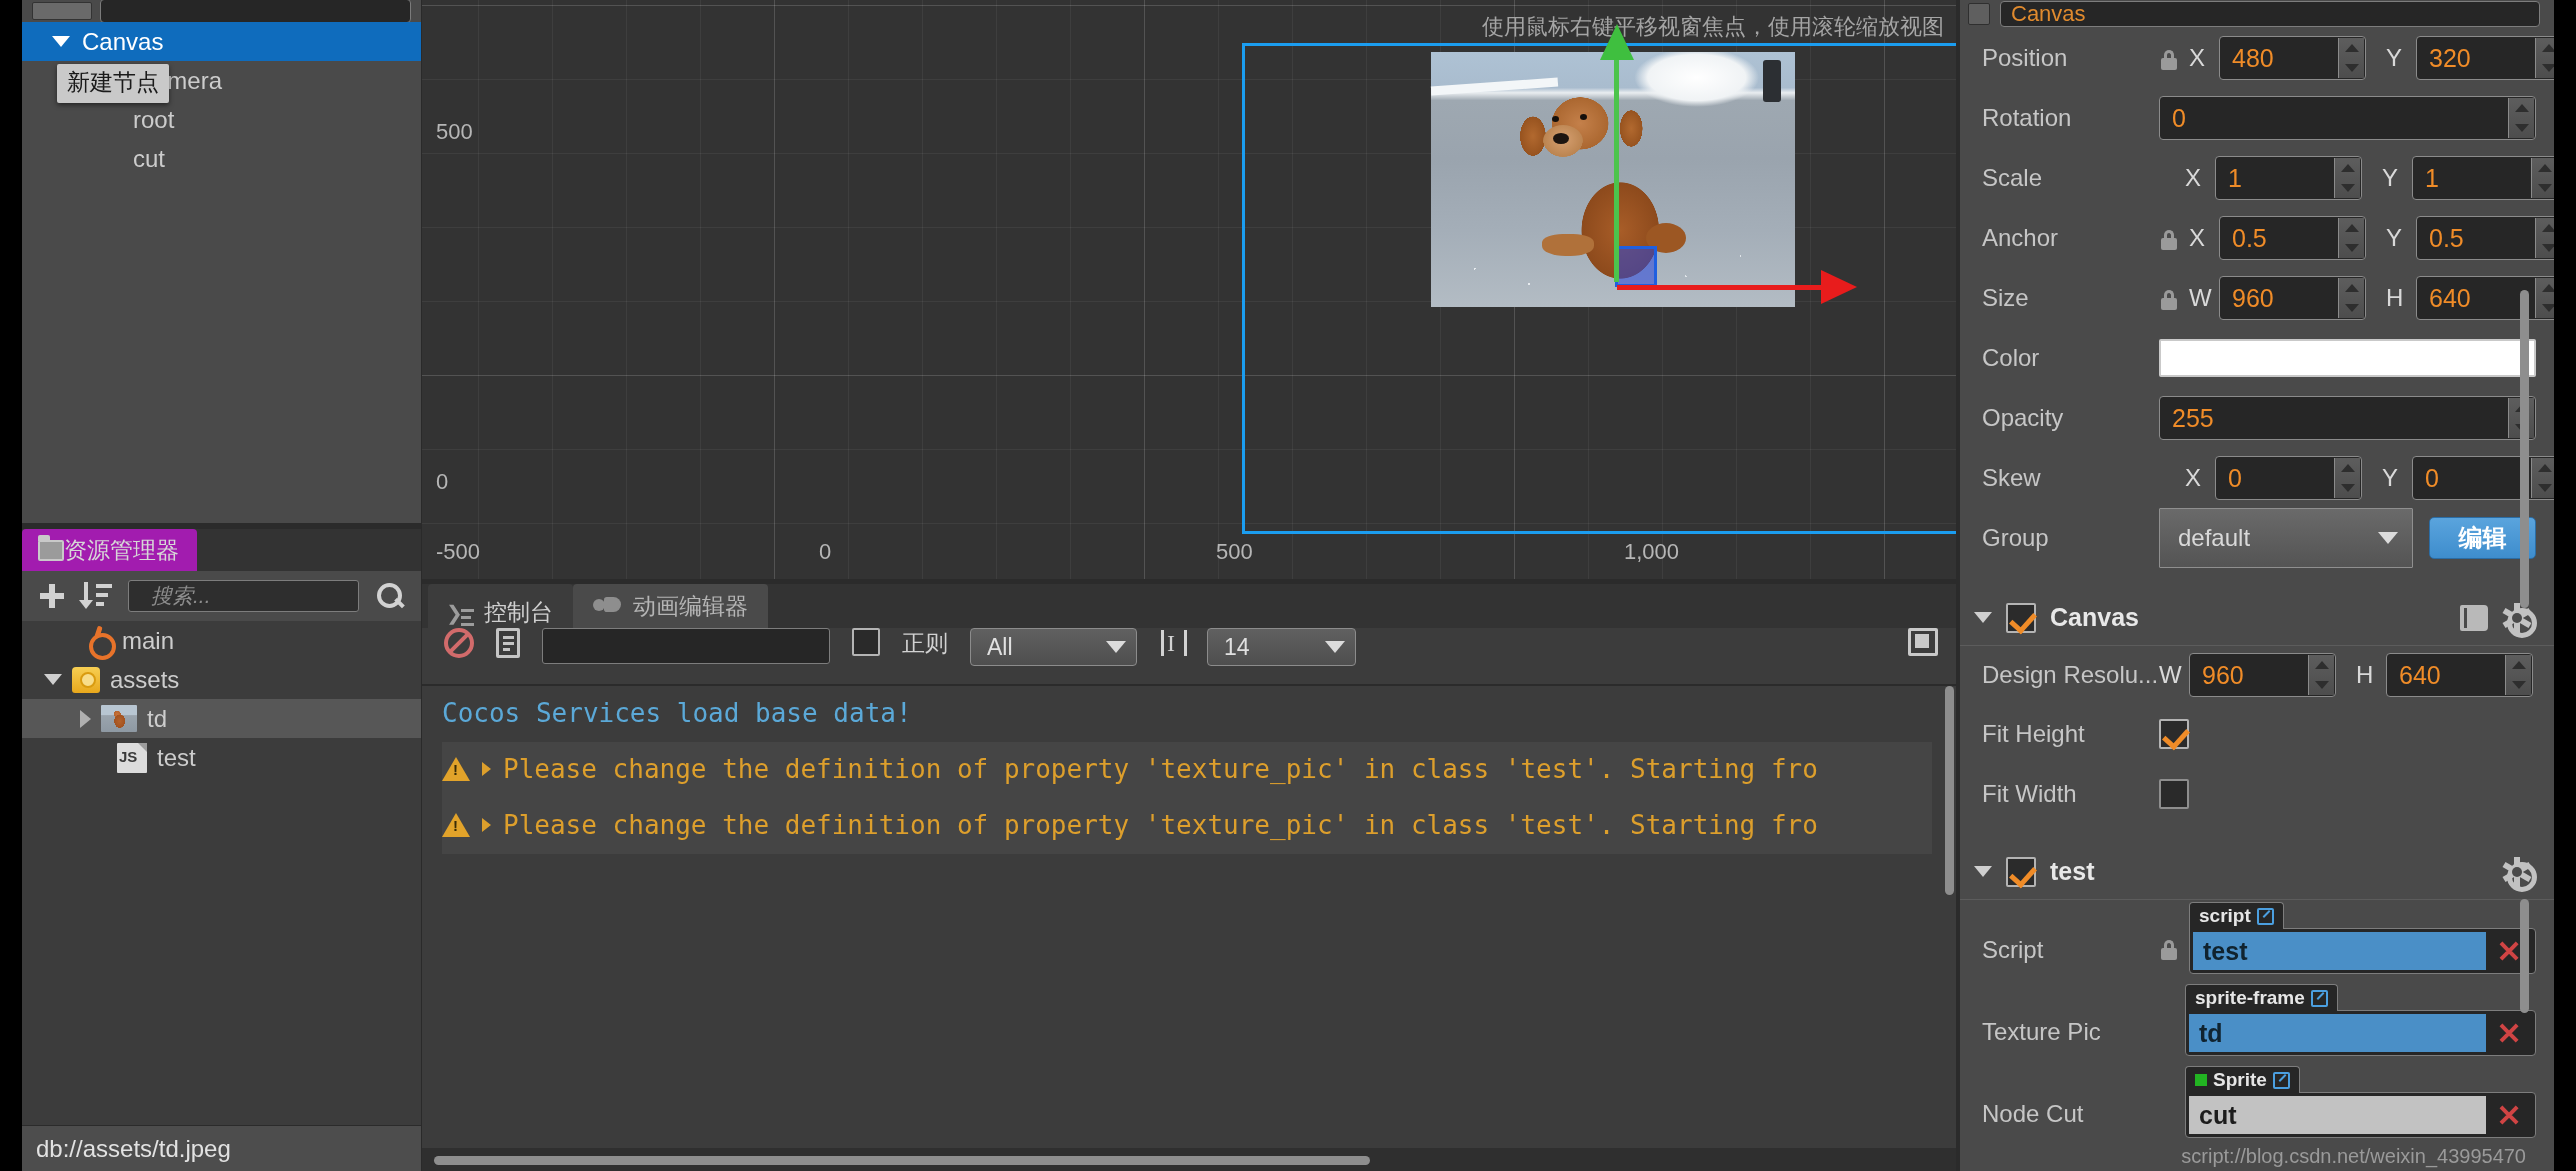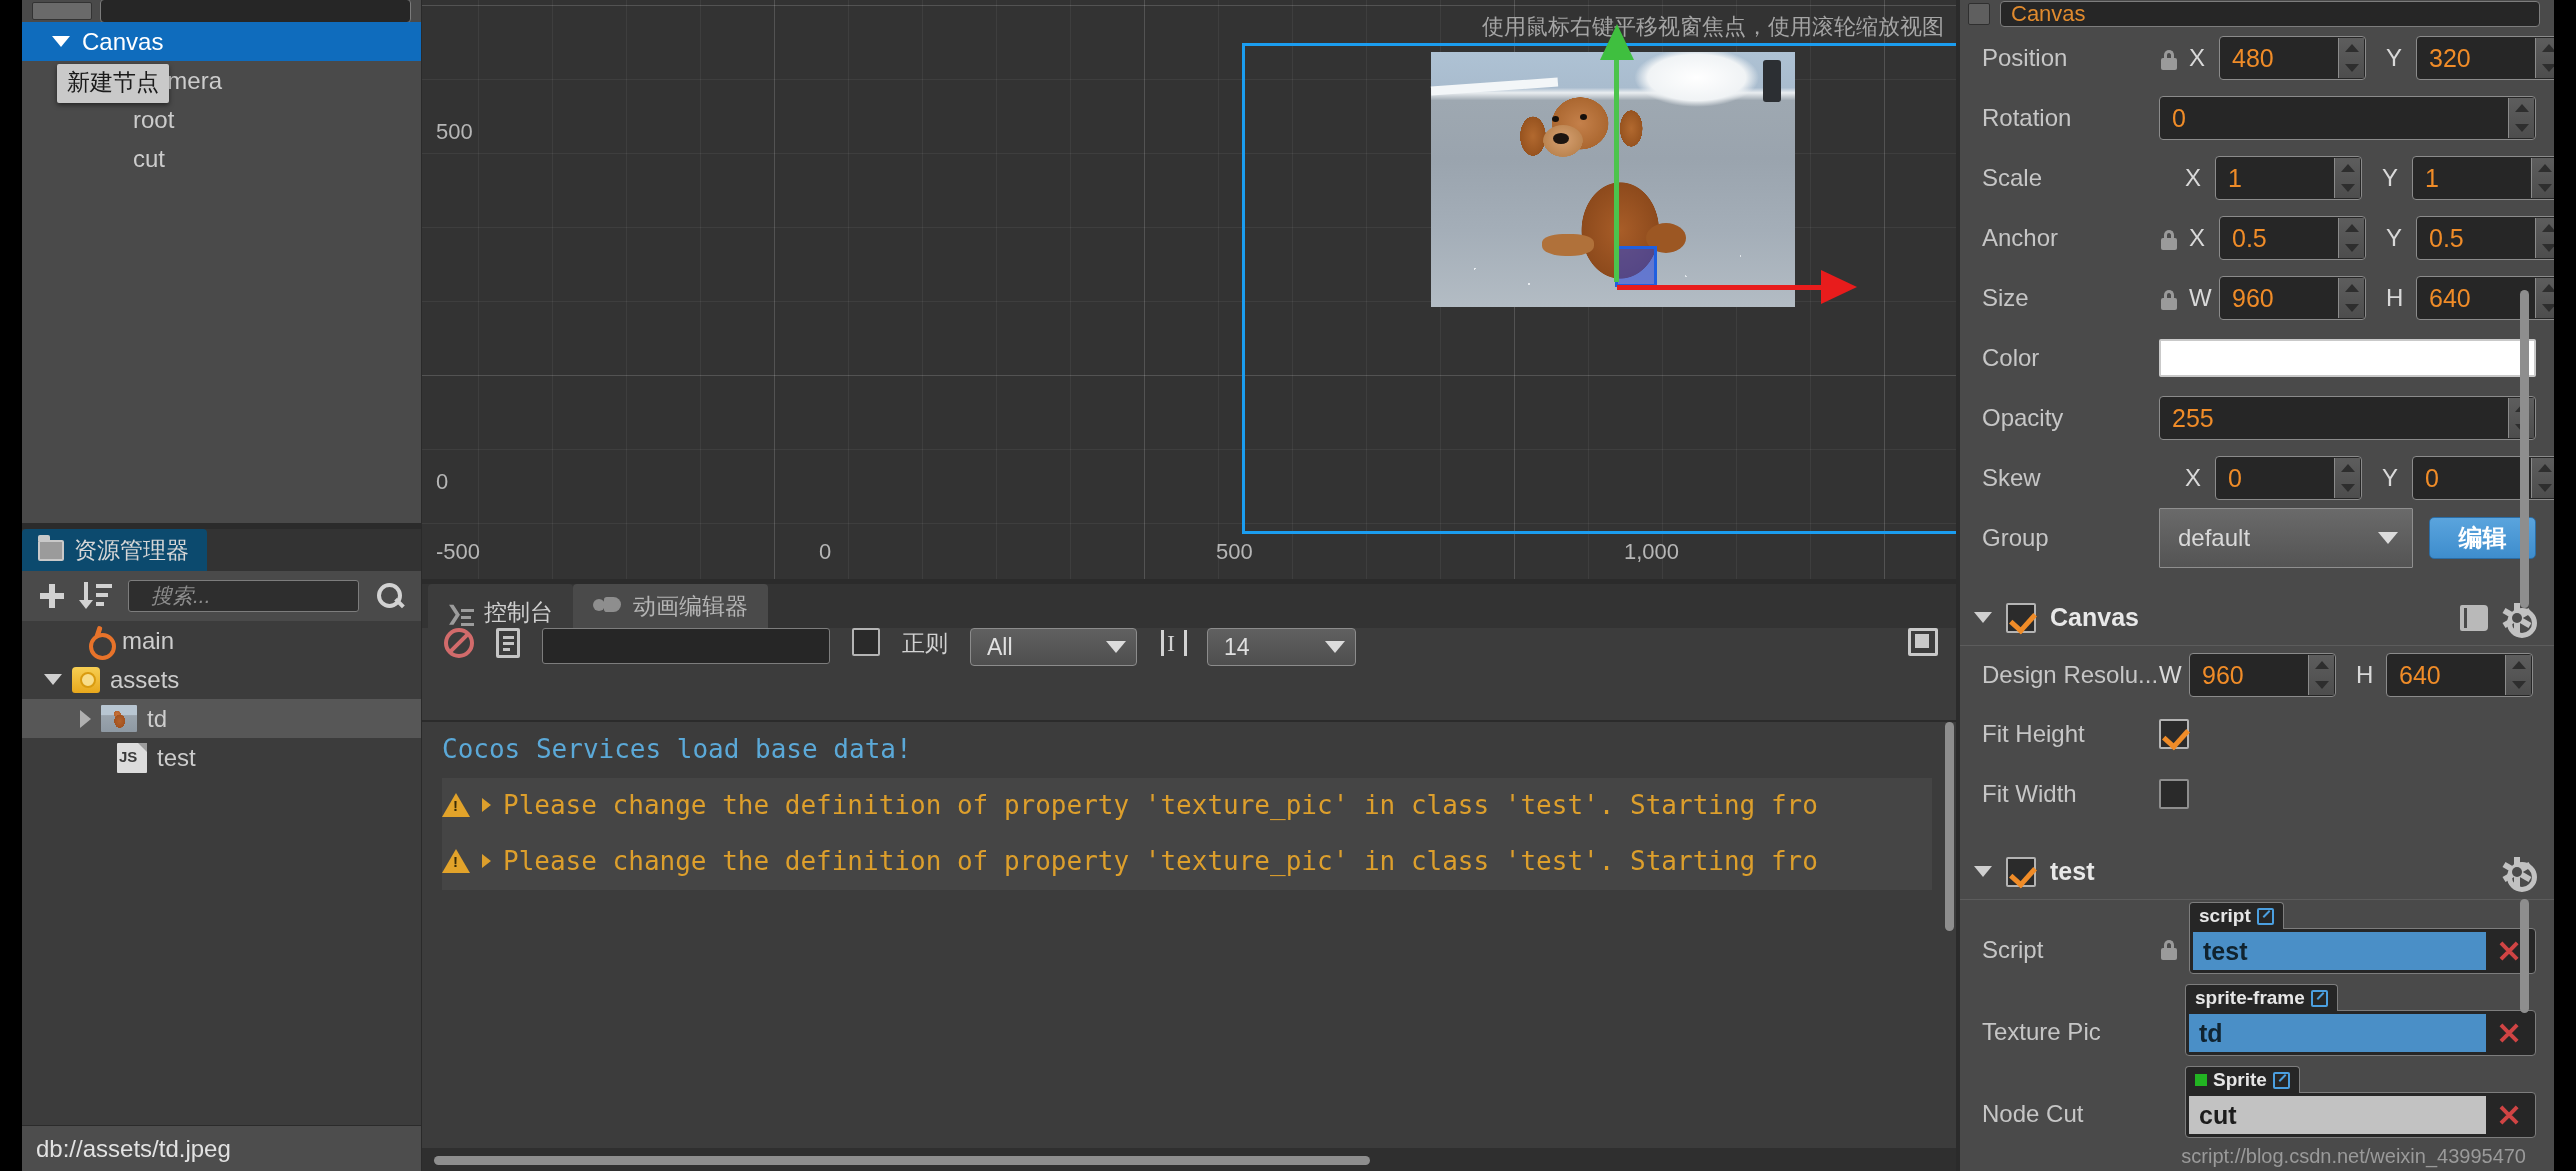--- a/index.html
+++ b/index.html
@@ -97,23 +97,23 @@
     border-right: 1px solid #2a2a2a;
     min-height: 0;
   }
   .assets-tabbar {
     height: 42px; flex: 0 0 42px;
     display: flex; align-items: flex-end;
     background: #333333;
   }
   .assets-tab {
     height: 42px;
-    display: flex; align-items: center; gap: 10px;
+    display: flex; align-items: center; 
     padding: 0 18px 0 16px;
-    background: #0c4a6e;
+    background: #a21caf;
     color: #d7d7d7;
     font-size: 23px;
     border-top-left-radius: 4px;
     border-top-right-radius: 4px;
   }
   .folder-ico {
     width: 26px; height: 21px;
     background: #9b9b9b;
     border: 2px solid #c9c9c9;
     border-radius: 2px;
@@ -468,21 +468,20 @@
     width: 14px; height: 14px; background: #c9c9c9;
   }
 
   .console-body {
     flex: 1; min-height: 0;
     background: #3c3c3c;
     border-top: 2px solid #2b2b2b;
     padding: 0 24px 0 20px;
     overflow: hidden;
     position: relative;
-    margin-top: 36px;
   }
   .log-row {
     display: flex; align-items: flex-start; gap: 12px;
     height: 56px;
     font-family: "DejaVu Sans Mono", monospace;
     font-size: 26px;
     white-space: nowrap;
     overflow: hidden;
     padding-top: 12px;
   }

